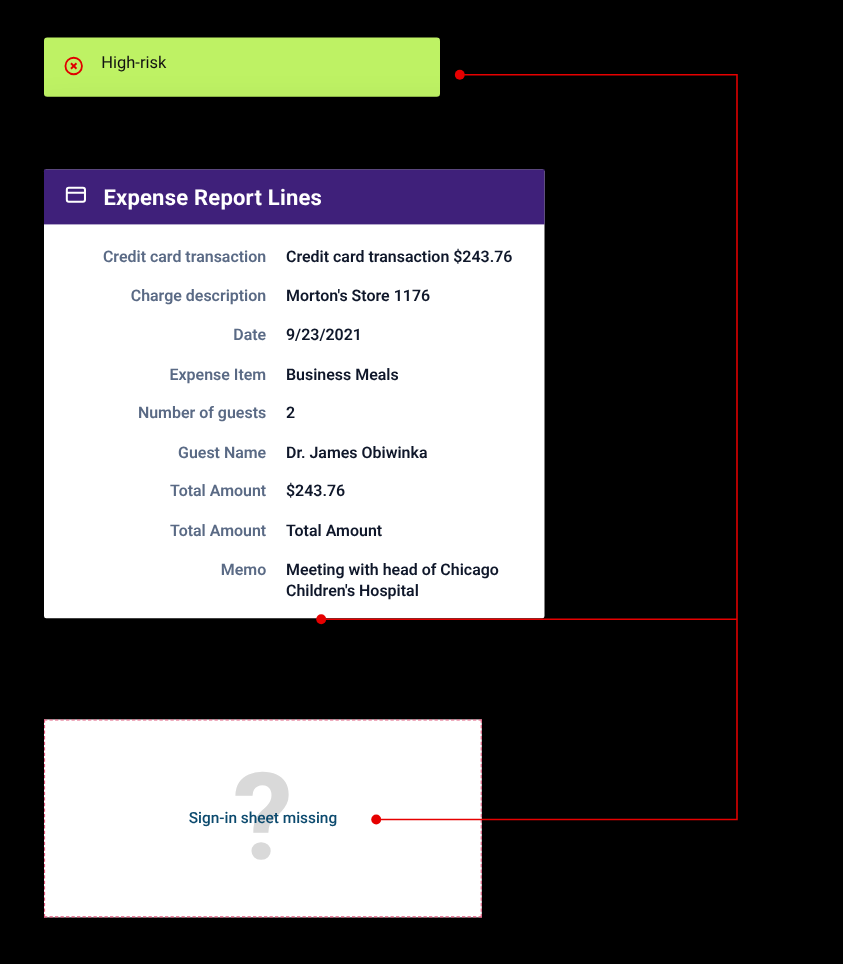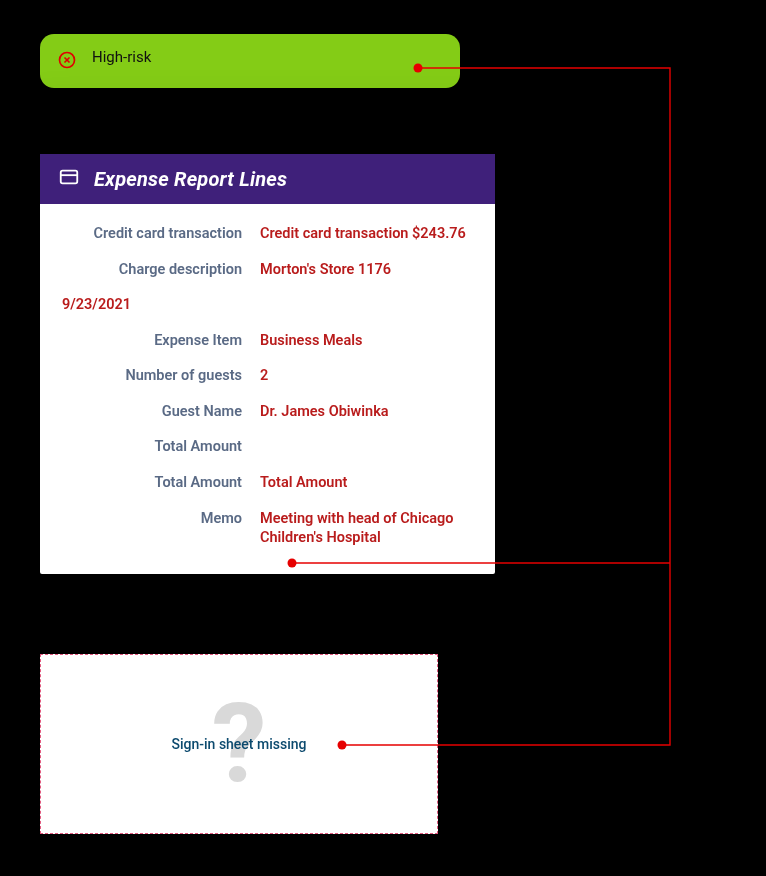--- a/index.html
+++ b/index.html
@@ -10,23 +10,23 @@
     height: 876px;
     position: relative;
     overflow: hidden;
   }
 
   
   .alert {
     position: absolute;
     left: 40px;
     top: 34px;
-    width: 420px;
-    background: #84cc16;
-    border-radius: 14px;
+    width: 360px;
+    background: #bef264;
+    border-radius: 3px;
     padding: 14px 16px 16px 16px;
     display: flex;
     align-items: flex-start;
     gap: 14px;
   }
   .alert .icon-wrap {
     flex: 0 0 auto;
     width: 22px;
     height: 22px;
     display: flex;
@@ -63,43 +63,42 @@
     display: flex;
     align-items: center;
     gap: 14px;
     padding: 12px 18px;
   }
   .card-header svg { width: 22px; height: 22px; flex: 0 0 auto; }
   .card-title {
     font-size: 20px;
     font-weight: 700;
     letter-spacing: 0.2px;
-    font-style: italic;
   }
   .card-body {
-    padding: 20px 22px 26px 22px;
+    padding: 20px 22px 14px 22px;
   }
   .row {
     display: flex;
     align-items: flex-start;
     gap: 18px;
     margin-bottom: 16px;
     font-size: 14.5px;
     line-height: 1.35;
   }
   .row:last-child { margin-bottom: 0; }
   .label {
     flex: 0 0 180px;
     text-align: right;
     color: #5a6a85;
     font-weight: 600;
   }
   .value {
     flex: 1 1 auto;
-    color: #b91c1c;
+    color: #0f172a;
     font-weight: 600;
   }
 
   
   .missing-box {
     position: absolute;
     left: 40px;
     top: 654px;
     width: 398px;
     height: 180px;
@@ -163,36 +162,38 @@
   <div class="card-body">
     <div class="row">
       <div class="label">Credit card transaction</div>
       <div class="value">Credit card transaction $243.76</div>
     </div>
     <div class="row">
       <div class="label">Charge description</div>
       <div class="value">Morton's Store 1176</div>
     </div>
     <div class="row">
+      <div class="label">Date</div>
       <div class="value">9/23/2021</div>
     </div>
     <div class="row">
       <div class="label">Expense Item</div>
       <div class="value">Business Meals</div>
     </div>
     <div class="row">
       <div class="label">Number of guests</div>
       <div class="value">2</div>
     </div>
     <div class="row">
       <div class="label">Guest Name</div>
       <div class="value">Dr. James Obiwinka</div>
     </div>
     <div class="row">
       <div class="label">Total Amount</div>
+      <div class="value">$243.76</div>
     </div>
     <div class="row">
       <div class="label">Total Amount</div>
       <div class="value">Total Amount</div>
     </div>
     <div class="row">
       <div class="label">Memo</div>
       <div class="value">Meeting with head of Chicago Children's Hospital</div>
     </div>
   </div>

